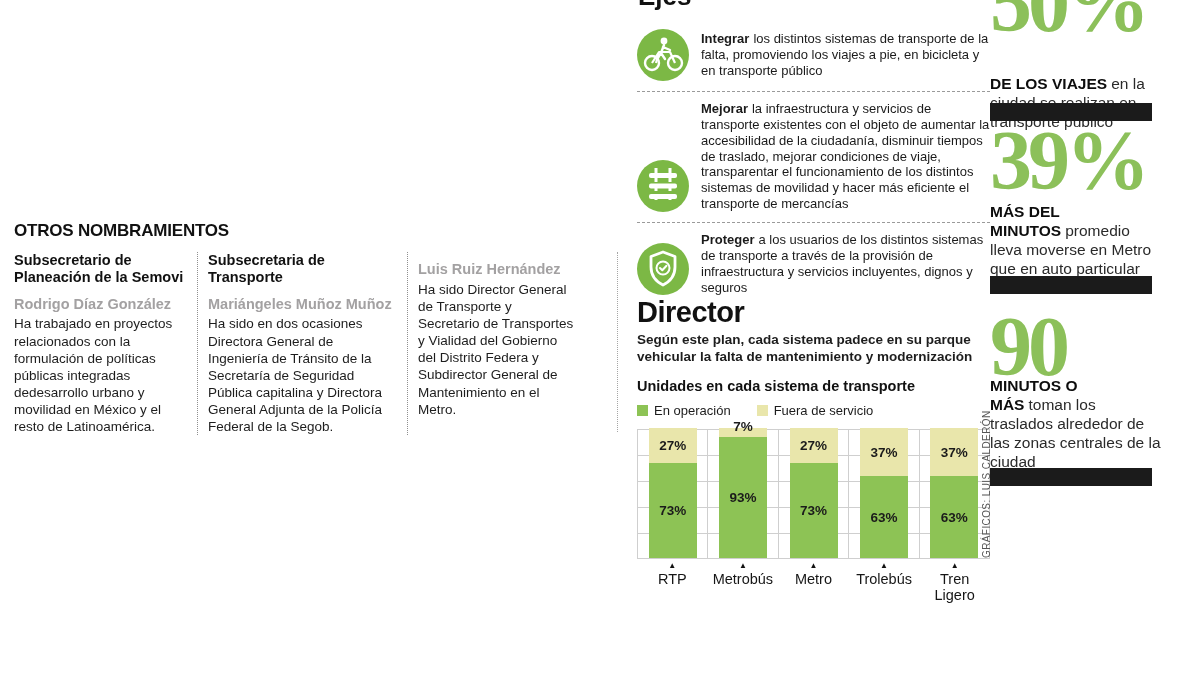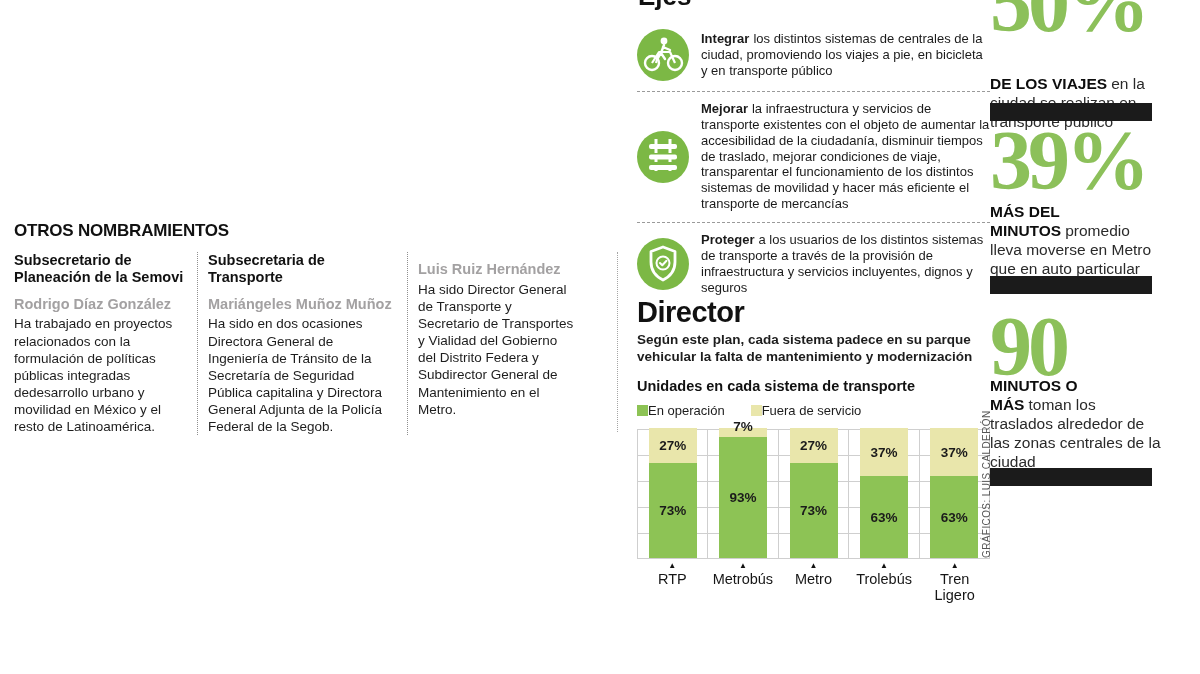--- a/index.html
+++ b/index.html
@@ -18,32 +18,32 @@
   .role { font-size:14.5px; font-weight:bold; line-height:1.2; color:#111; }
   .pname { font-size:14.5px; font-weight:bold; line-height:1.15; color:var(--name-gray,#a3a1a2); margin-top:9px; }
   .bio { font-size:13.5px; line-height:1.27; margin-top:3px; color:#1d1d1d; }
   .vdiv { position:absolute; left:617px; top:252px; height:180px; border-left:1px dotted #a5a5a5; }
 
   
   .mid { position:absolute; left:637px; top:0; width:353px; }
   .ejes-clipped { position:absolute; top:-19px; left:1px; font-size:26px; font-weight:bold; color:#111; }
   .items { padding-top:24px; }
   .item { display:flex; align-items:center; gap:12px; padding:5px 0 8px; }
-  .item + .item { border-top:1px dashed #9a9a9a; margin-top:2px; padding-top:9px; }
+  .item + .item { border-top:1px dashed #9a9a9a; margin-top:2px; padding-top:9px;align-items:flex-end; }
   .icon-wrap { flex:0 0 52px; }
   .item-text { font-size:13px; line-height:1.22; color:#1b1b1b; }
   .lead { font-weight:bold; margin-right:4px; }
 
   
   .abandono { position:absolute; left:637px; top:297px; width:353px; }
   .ab-title { font-size:29px; font-weight:bold; letter-spacing:-0.5px; line-height:1.05; color:#111; }
   .ab-sub { font-size:13.5px; line-height:1.22; margin-top:5px; color:#1d1d1d;font-weight:bold; }
   .chart-title { font-size:14.5px; font-weight:bold; margin-top:13px; color:#111; }
   .legend { display:flex; gap:26px; align-items:center; margin-top:9px; font-size:13px; }
-  .legend-item { display:flex; align-items:center; gap:0; }
+  .legend-item { display:flex; align-items:center; gap:6px; }
   .swatch { width:11px; height:11px; display:inline-block; }
   .chart { position:relative; margin-top:11px; height:130px; }
   .chart-grid { position:absolute; inset:0; display:flex;
     border-left:1px solid #cfcfcf; border-right:1px solid #cfcfcf; border-bottom:1px solid #cfcfcf;
     background:repeating-linear-gradient(to bottom,#cfcfcf 0 1px,transparent 1px 26px); }
   .chart-col { flex:1; position:relative; border-right:1px solid #cfcfcf; }
   .chart-col:last-child { border-right:none; }
   .bar { position:absolute; bottom:0; left:50%; transform:translateX(-50%); width:48px;
     display:flex; flex-direction:column; }
   .seg { position:relative; display:flex; align-items:center; justify-content:center;
@@ -106,21 +106,21 @@
           <svg class="icon-svg" width="52" height="52" viewBox="0 0 52 52">
             <circle cx="26" cy="26" r="26" fill="var(--accent-green,#7cb845)"></circle>
             <circle cx="15" cy="34" r="7" fill="none" stroke="#fff" stroke-width="2.4"></circle>
             <circle cx="38" cy="34" r="7" fill="none" stroke="#fff" stroke-width="2.4"></circle>
             <path d="M15 34 L22 23 L33 23 L38 34 M22 23 L19 34" fill="none" stroke="#fff" stroke-width="2.2" stroke-linejoin="round"></path>
             <circle cx="27" cy="12" r="3.4" fill="#fff"></circle>
             <path d="M27 16 L24 24 M26 18 L33 21 M24 24 L28 30 M24 24 L21 29" fill="none" stroke="#fff" stroke-width="2.4" stroke-linecap="round"></path>
           </svg>
         </span>
         <div class="item-text">
-          <span class="lead">Integrar</span><span>los distintos sistemas de centrales de la ciudad, promoviendo los viajes a pie, en bicicleta y en transporte público</span>
+          <span class="lead">Integrar</span><span>los distintos sistemas de transporte de la falta, promoviendo los viajes a pie, en bicicleta y en transporte público</span>
         </div>
       </div>
 
       <div class="item">
         <span class="icon-wrap">
           <svg class="icon-svg" width="52" height="52" viewBox="0 0 52 52">
             <circle cx="26" cy="26" r="26" fill="var(--accent-green,#7cb845)"></circle>
             <line x1="19" y1="8" x2="19" y2="44" stroke="#fff" stroke-width="3" stroke-dasharray="5 4"></line>
             <line x1="33" y1="8" x2="33" y2="44" stroke="#fff" stroke-width="3" stroke-dasharray="5 4"></line>
             <rect x="12" y="13" width="28" height="5" rx="2" fill="#fff"></rect>

